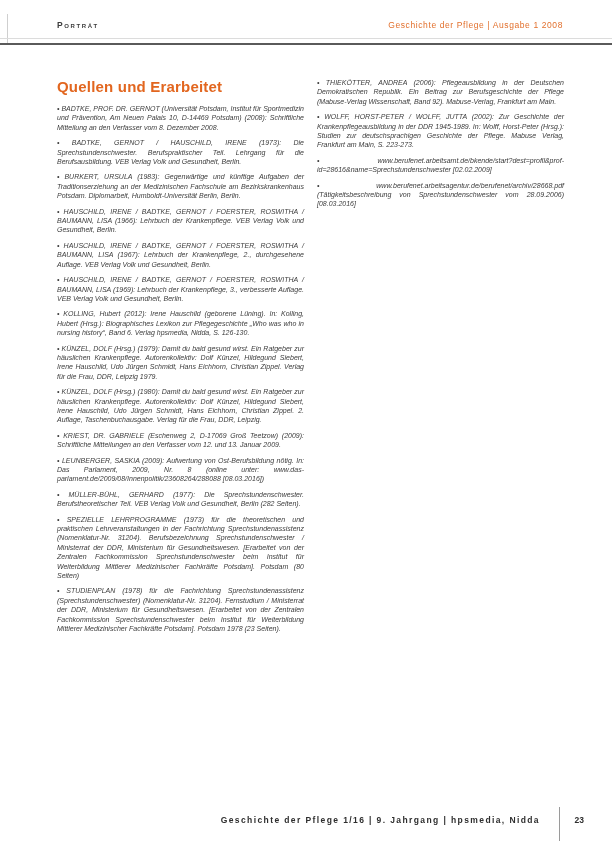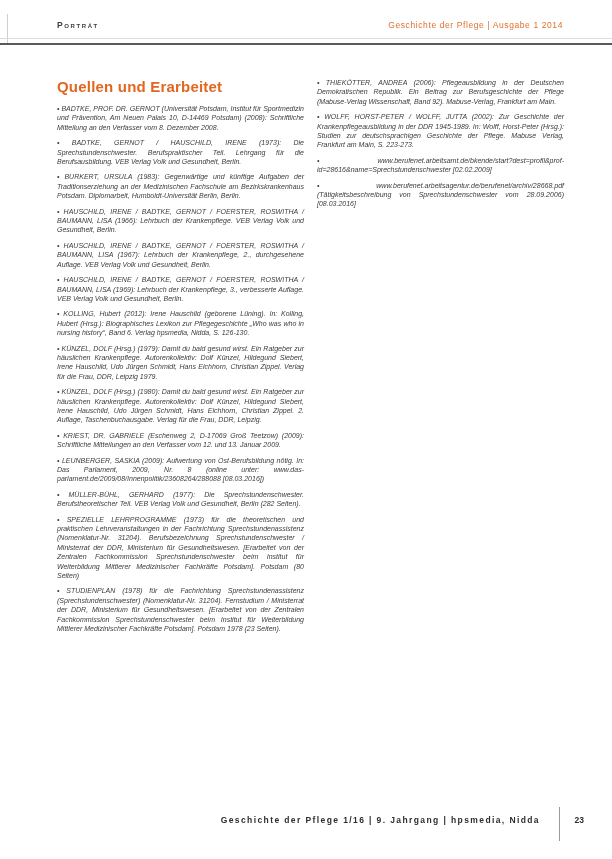--- a/index.html
+++ b/index.html
@@ -50,21 +50,21 @@
 </style>
 </head>
 <body>
 
 <div class="page">
 
   <div class="scan-edge"></div>
 
   <div class="header">
     <span class="section-label">Porträt</span>
-    <span class="issue-label">Geschichte der Pflege | Ausgabe 1 2014</span>
+    <span class="issue-label">Geschichte der Pflege | Ausgabe 1 2008</span>
   </div>
   <div class="rule-light"></div>
   <div class="rule-dark"></div>
 
   <div class="content">
     <div class="col">
       <h1 class="main-heading">Quellen und Erarbeitet</h1>
       <p class="entry">• BADTKE, PROF. DR. GERNOT (Universität Potsdam, Institut für Sportmedizin und Prävention, Am Neuen Palais 10, D-14469 Potsdam) (2008): Schriftliche Mitteilung an den Verfasser vom 8. Dezember 2008.</p>
       <p class="entry">• BADTKE, GERNOT / HAUSCHILD, IRENE (1973): Die Sprechstundenschwester. Berufspraktischer Teil. Lehrgang für die Berufsausbildung. VEB Verlag Volk und Gesundheit, Berlin.</p>
       <p class="entry">• BURKERT, URSULA (1983): Gegenwärtige und künftige Aufgaben der Traditionserziehung an der Medizinischen Fachschule am Bezirkskrankenhaus Potsdam. Diplomarbeit, Humboldt-Universität Berlin, Berlin.</p>

